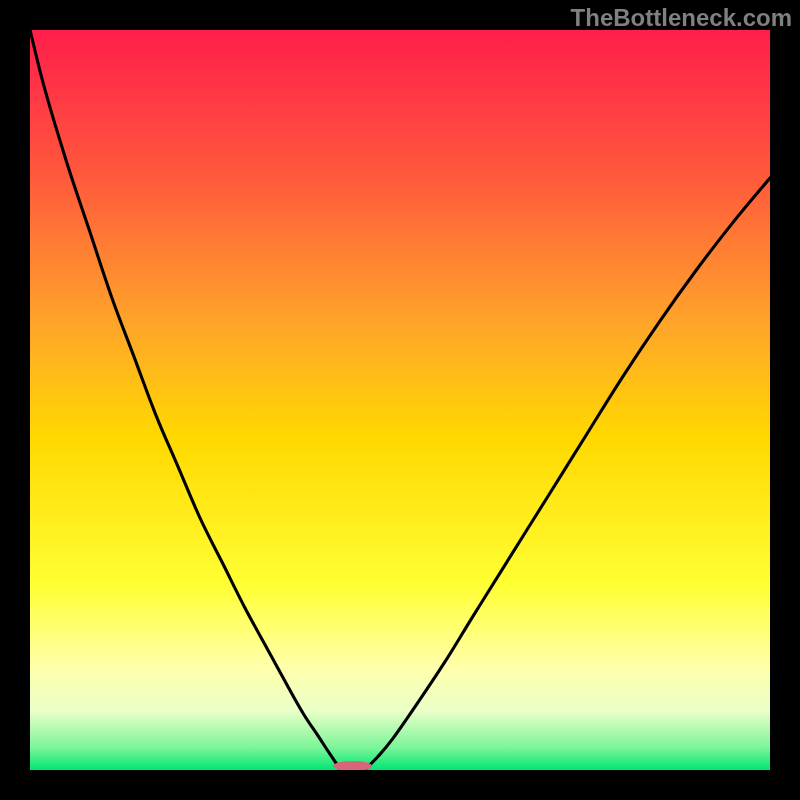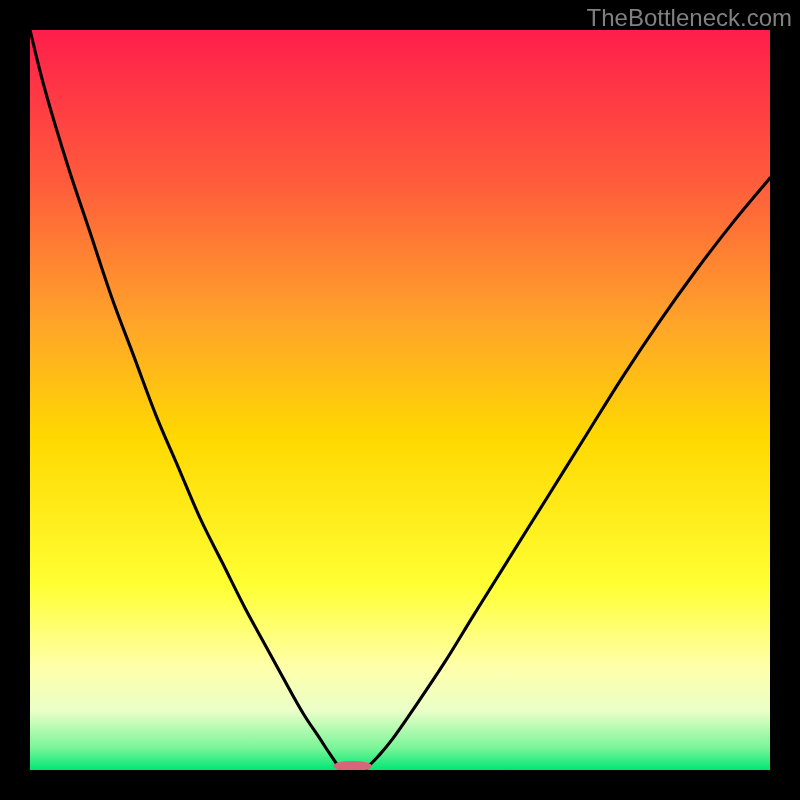--- a/index.html
+++ b/index.html
@@ -24,21 +24,21 @@
     width: 740px;
     height: 740px;
     
   }
   .watermark {
     position: absolute;
     top: 4px;
     right: 8px;
     color: #808080;
     font-size: 24px;
-    font-weight: 400;
+    font-weight: 700;
     letter-spacing: 0px;
     user-select: none;
   }
 </style>
 </head>
 <body>
 
 <div class="container">
 
   <div class="watermark">TheBottleneck.com</div>

